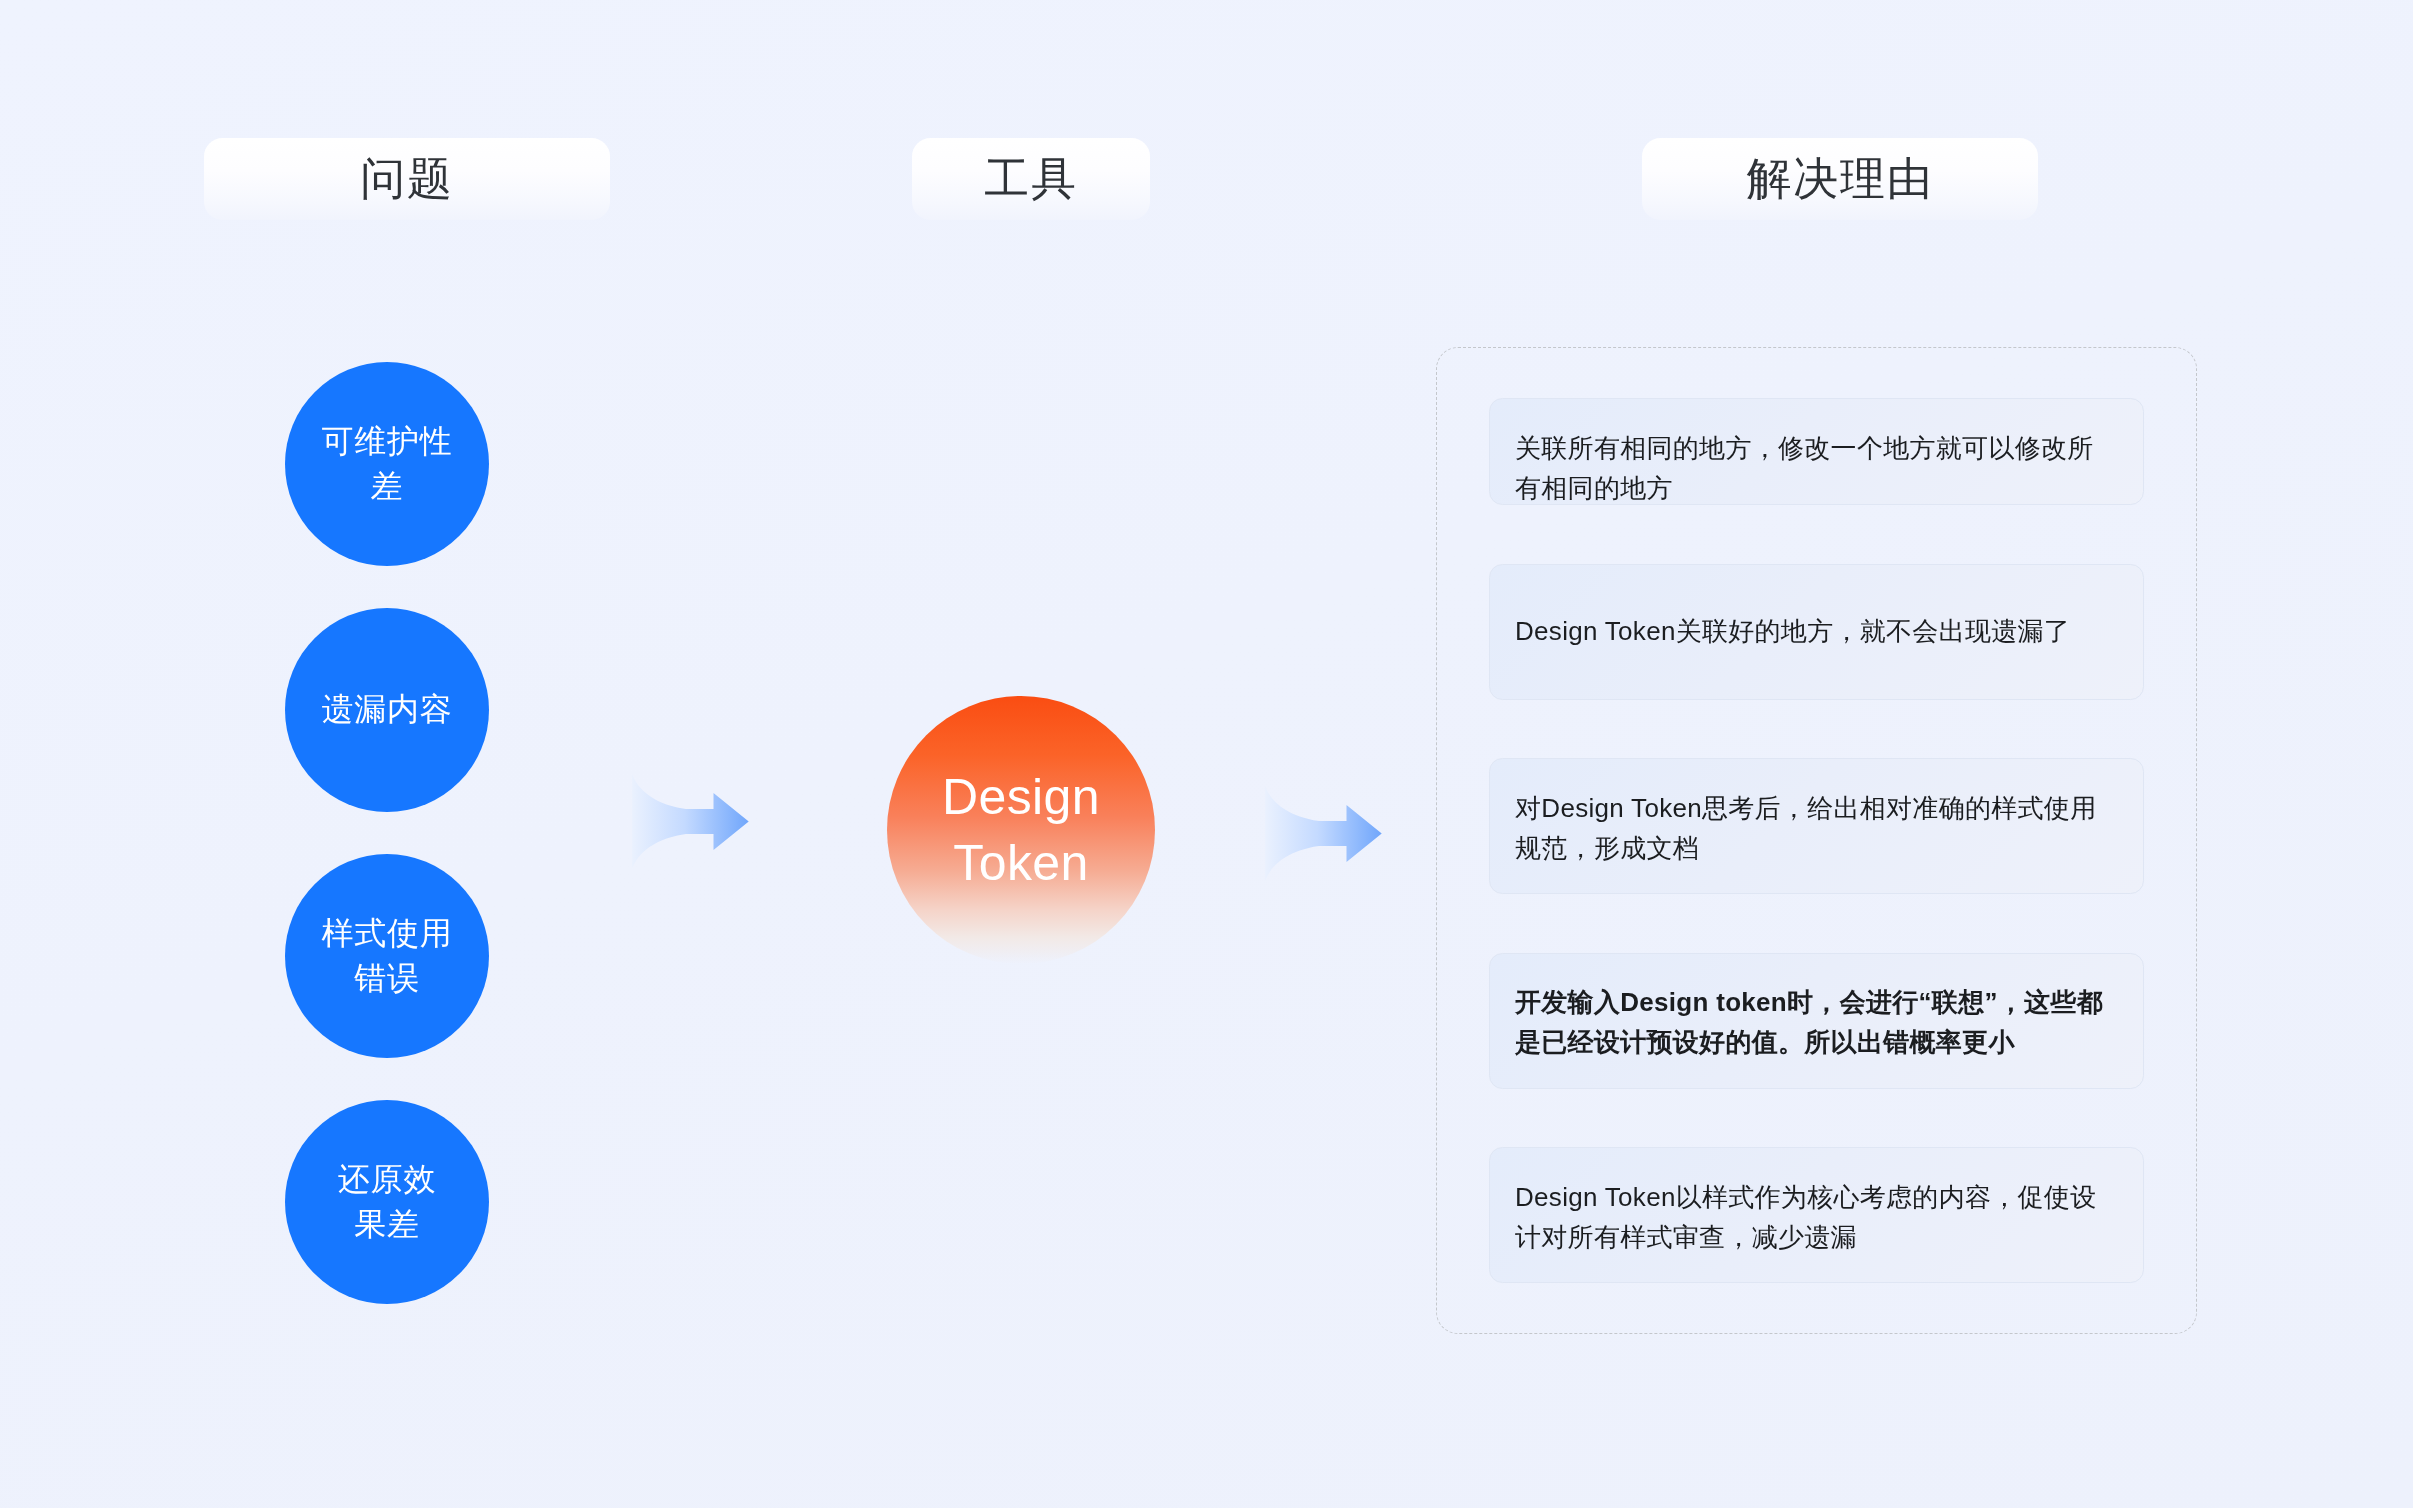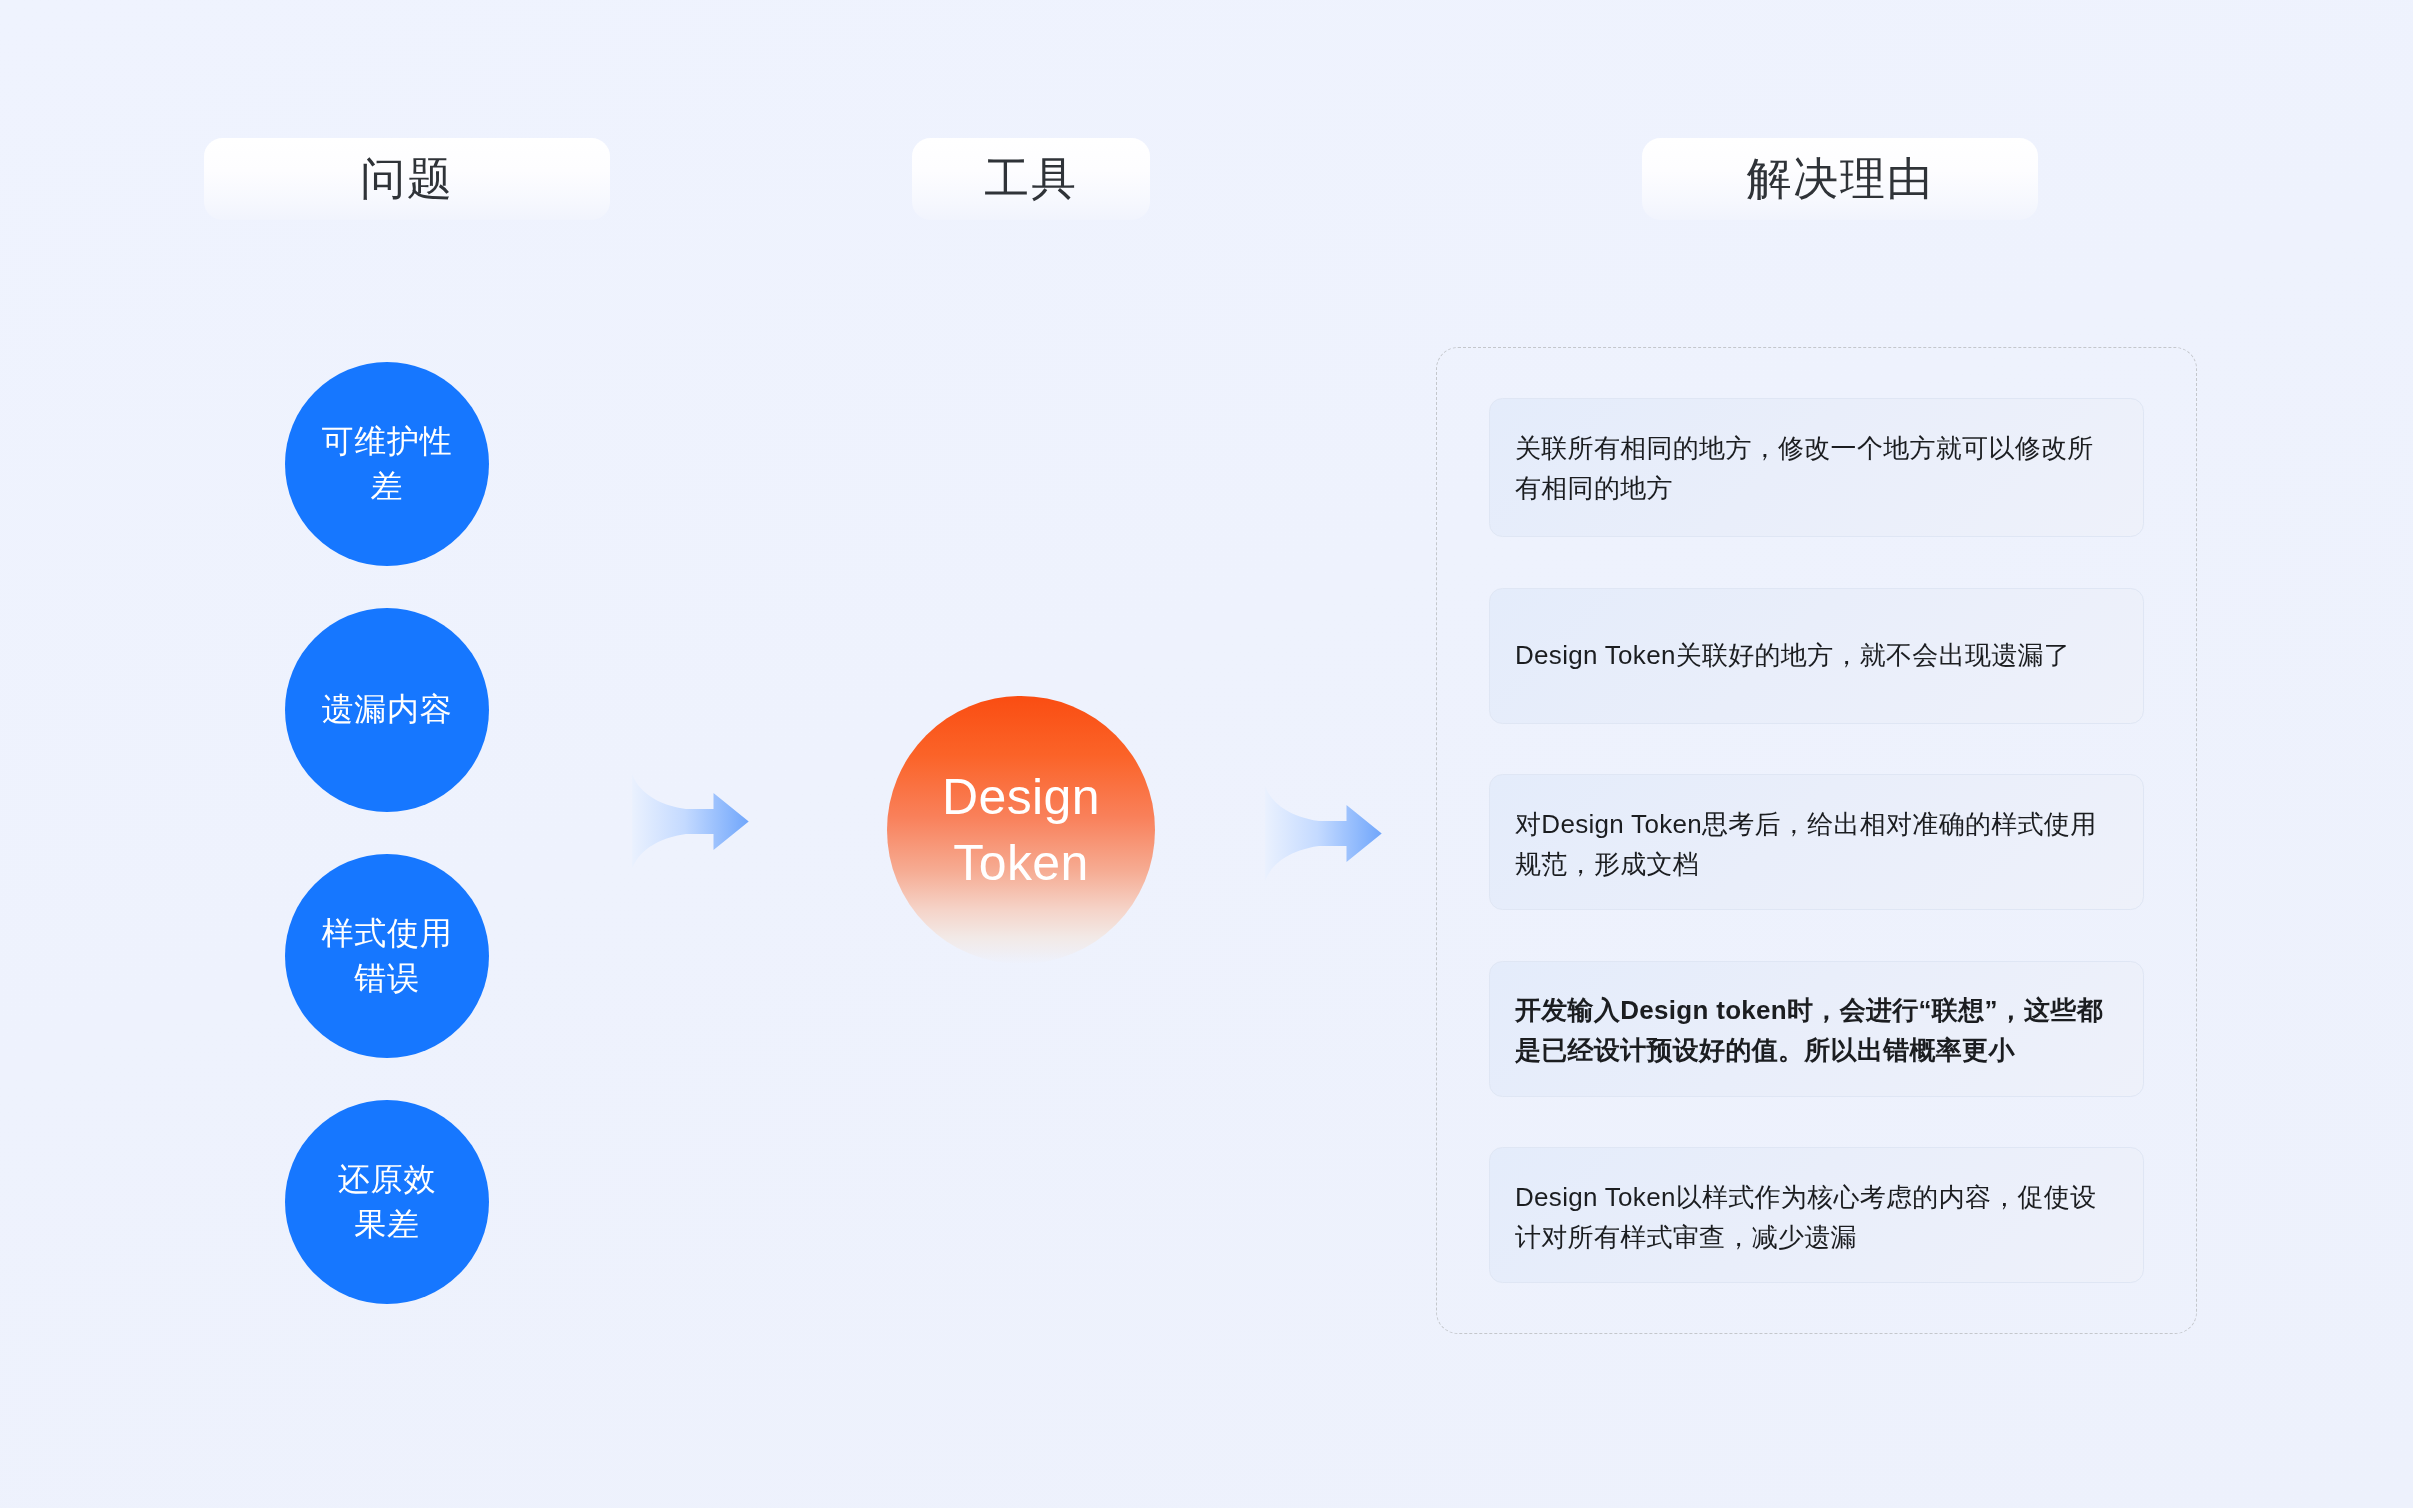--- a/index.html
+++ b/index.html
@@ -122,21 +122,21 @@
     border-radius: 13.4px;
     box-sizing: border-box;
     padding: 28.5px 25px;
     color: #1b1d20;
     font-size: 26px;
     line-height: 1.55;
     letter-spacing: 0.3px;
     display: flex;
     align-items: flex-start;
   }
-  #card-0 { height: 139px; }
+  #card-0 { height: 107px; }
   #card-1 { height: 136px; align-items: center; }
   #card-2 { height: 136px; }
   #card-3 { height: 136px; font-weight: bold; }
   #card-4 { height: 136px; }
 </style>
 </head>
 <body>
 
 <div id="stage">
 

